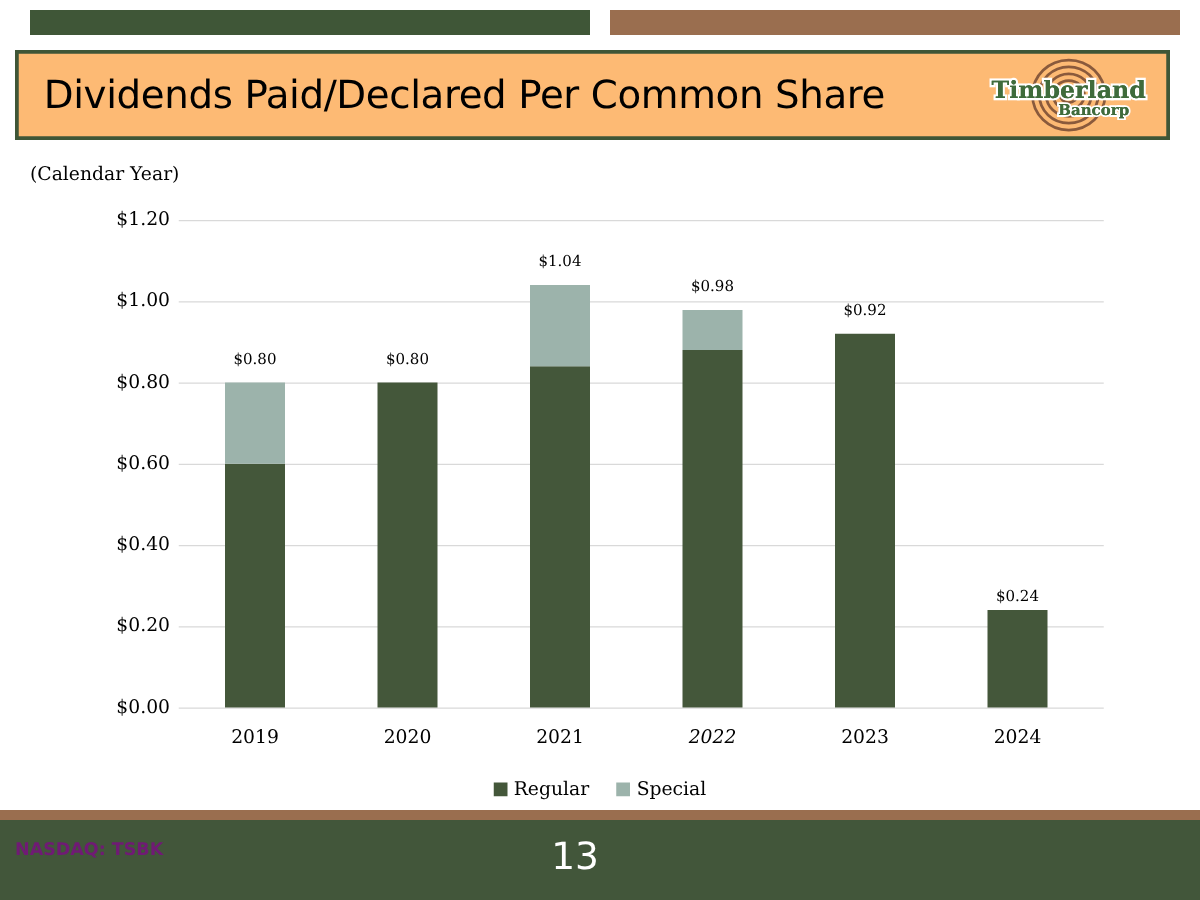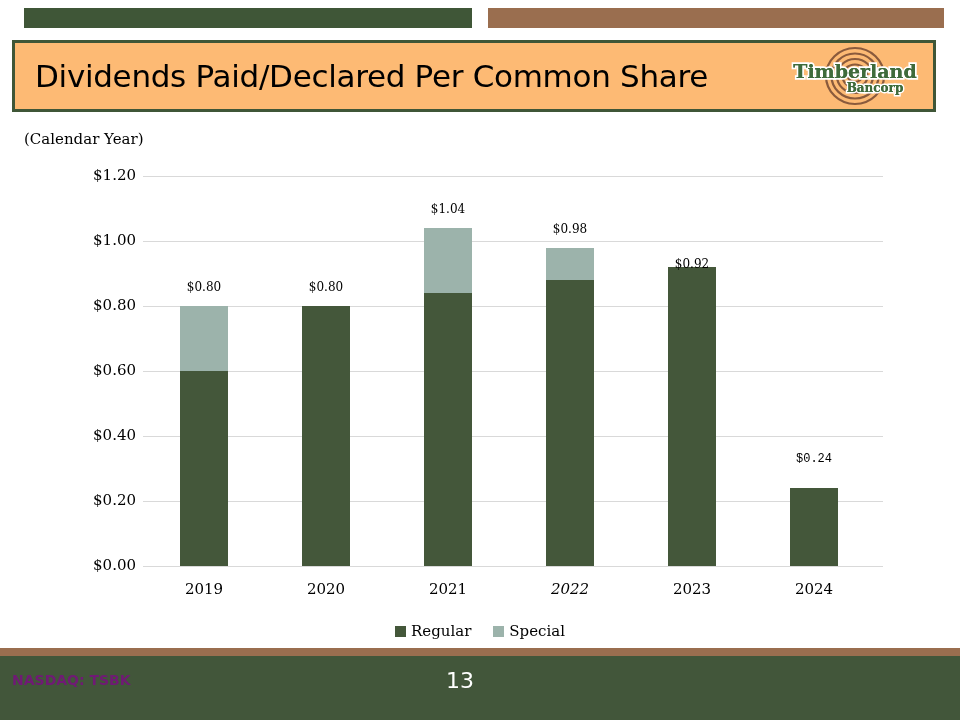--- a/index.html
+++ b/index.html
@@ -84,21 +84,21 @@
     position:absolute;left:0;top:656px;width:960px;height:64px;
     background:#42563A;
   }
   .footer-ticker{
     position:absolute;left:12px;top:672px;
     font-family:"DejaVu Sans", sans-serif;font-size:14px;font-weight:bold;
     color:#701a75;
   }
   .footer-page{
     position:absolute;left:0;top:668px;width:920px;text-align:center;
-    font-family:"DejaVu Sans", sans-serif;font-size:22px;color:#ffffff;
+    font-family:"DejaVu Sans", sans-serif;font-size:30px;color:#ffffff;
   }
 </style>
 </head>
 <body>
 
 <div class="slide">
 
   <div class="topbar-green"></div>
   <div class="topbar-brown"></div>
 
@@ -145,24 +145,24 @@
       <div class="xlab" style="left: 286px;">2020</div>
       <div class="bar-seg bar-reg" style="left: 424px; top: 293px; width: 48px; height: 273px; background: rgb(68, 87, 58);"></div>
       <div class="bar-seg bar-spc" style="left: 424px; top: 228px; width: 48px; height: 65px; background: rgb(156, 179, 171);"></div>
       <div class="bar-total" style="left: 393px; top: 202px;">$1.04</div>
       <div class="xlab" style="left: 408px;">2021</div>
       <div class="bar-seg bar-reg" style="left: 546px; top: 280px; width: 48px; height: 286px; background: rgb(68, 87, 58);"></div>
       <div class="bar-seg bar-spc" style="left: 546px; top: 247.5px; width: 48px; height: 32.5px; background: rgb(156, 179, 171);"></div>
       <div class="bar-total" style="left: 515px; top: 221.5px;">$0.98</div>
       <div class="xlab" style="left: 530px; font-style: italic;">2022</div>
       <div class="bar-seg bar-reg" style="left: 668px; top: 267px; width: 48px; height: 299px; background: rgb(68, 87, 58);"></div>
-      <div class="bar-total" style="left: 637px; top: 257px;">$0.92</div>
+      <div class="bar-total" style="left: 637px; top: 241px;">$0.92</div>
       <div class="xlab" style="left: 652px;">2023</div>
       <div class="bar-seg bar-reg" style="left: 790px; top: 488px; width: 48px; height: 78px; background: rgb(68, 87, 58);"></div>
-      <div class="bar-total" style="left: 759px; top: 452px; font-family: Liberation Mono, monospace;">$0.24</div>
+      <div class="bar-total" style="left: 759px; top: 470px;">$0.24</div>
       <div class="xlab" style="left: 774px;">2024</div>
     </div>
 
   <div class="legend">
     <div class="legend-item">
       <span class="legend-swatch" id="sw-reg" style="background: rgb(68, 87, 58);"></span>
       <span class="legend-label">Regular</span>
     </div>
     <div class="legend-item">
       <span class="legend-swatch" id="sw-spc" style="background: rgb(156, 179, 171);"></span>

